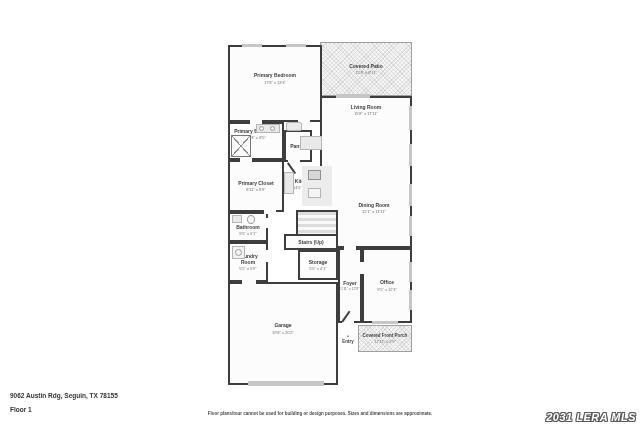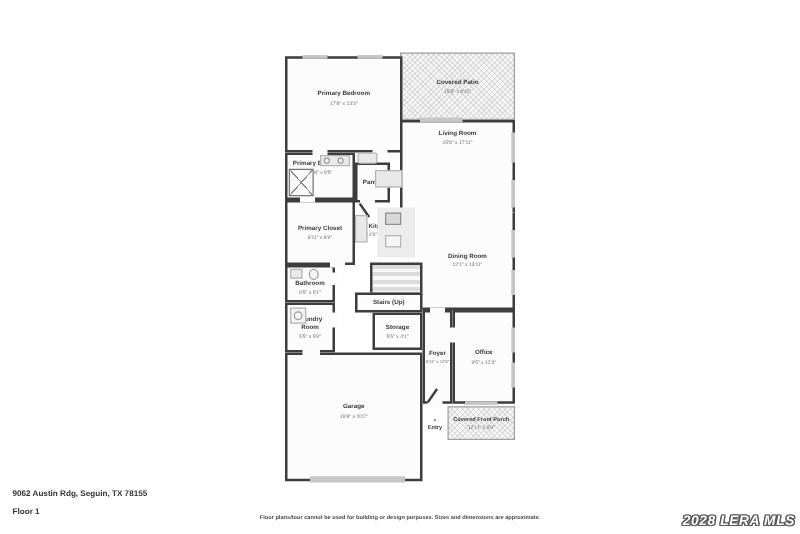--- a/index.html
+++ b/index.html
@@ -202,15 +202,15 @@
     <div class="fx" style="left:232px;top:215px;width:10px;height:8px;"></div>
     <div class="circle" style="left:247px;top:215px;width:8px;height:9px;"></div>
 
     <div class="fx" style="left:232px;top:246px;width:13px;height:13px;background:#f2f2f2;"></div>
     <div class="circle" style="left:235px;top:249px;width:7px;height:7px;"></div>
   </div>
 
   <div id="address">9062 Austin Rdg, Seguin, TX 78155</div>
   <div id="floor-label">Floor 1</div>
   <div id="disclaimer">Floor plans/tour cannot be used for building or design purposes. Sizes and dimensions are approximate.</div>
-  <div id="watermark">2028 LERA MLS</div>
+  <div id="watermark">2031 LERA MLS</div>
 
 </div>
 
 </body></html>

